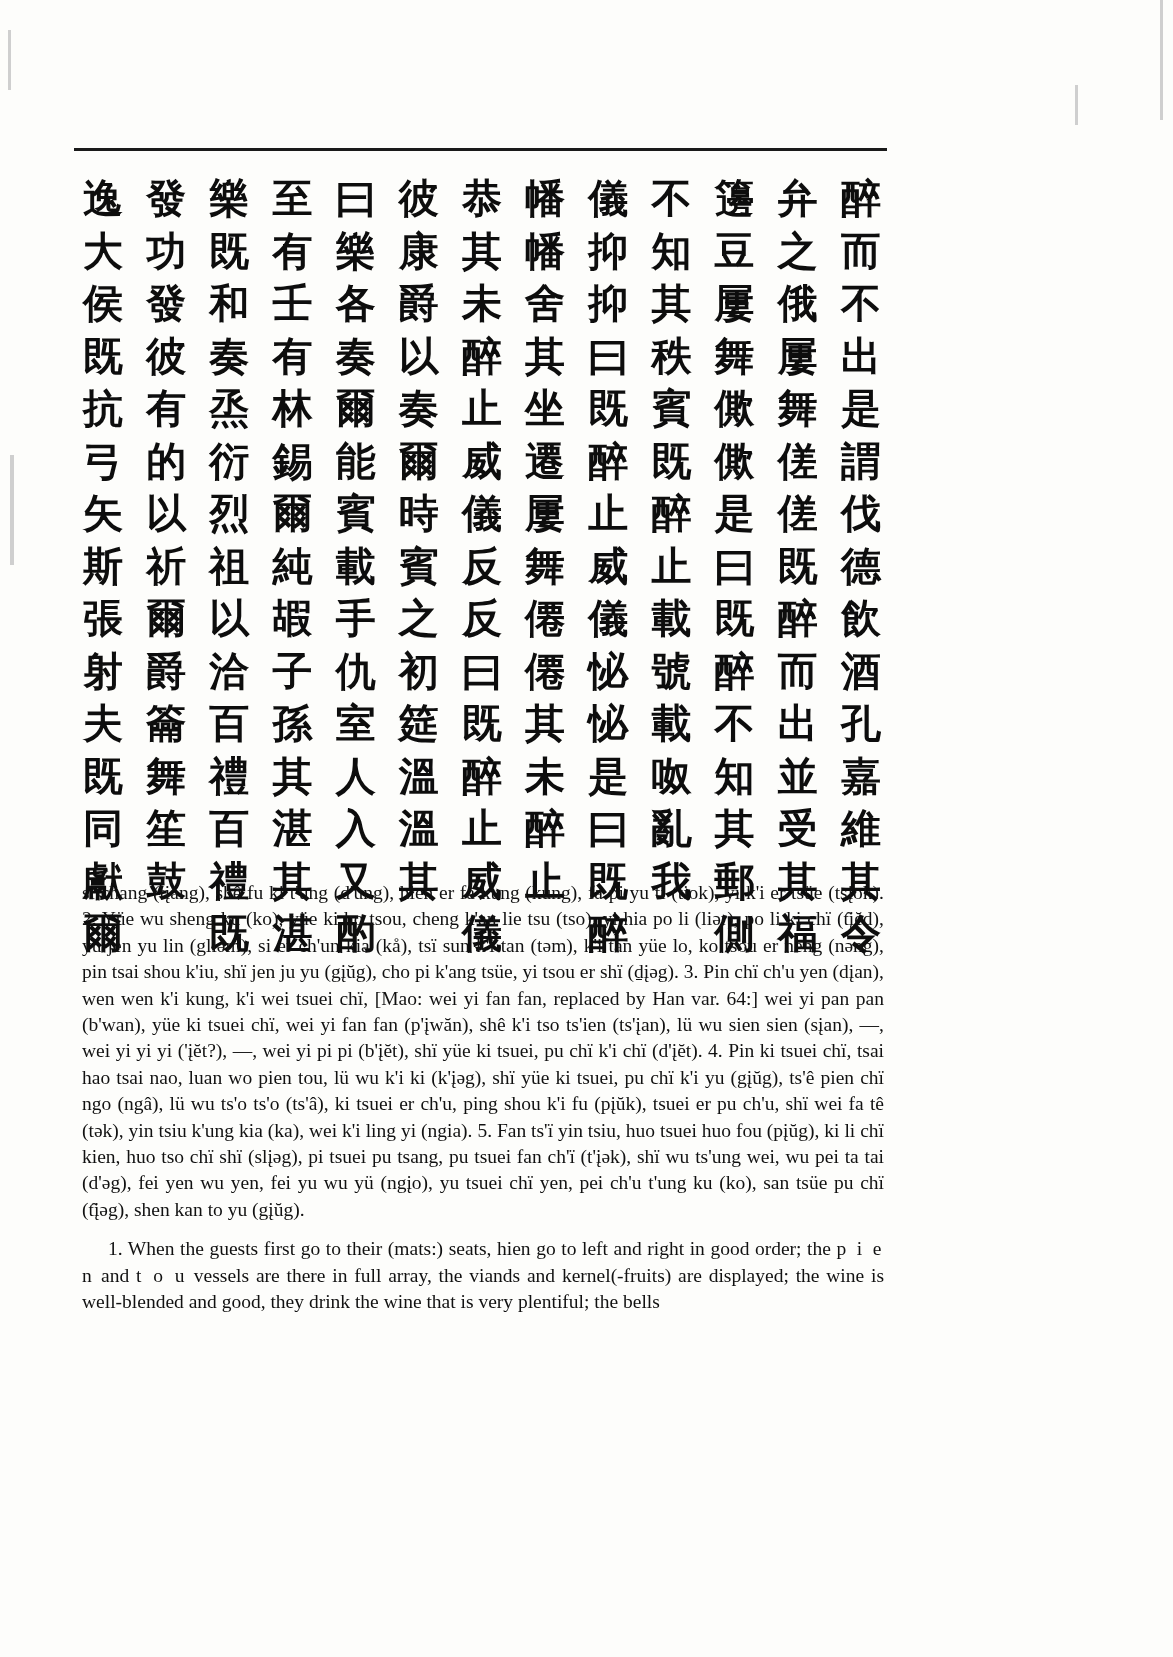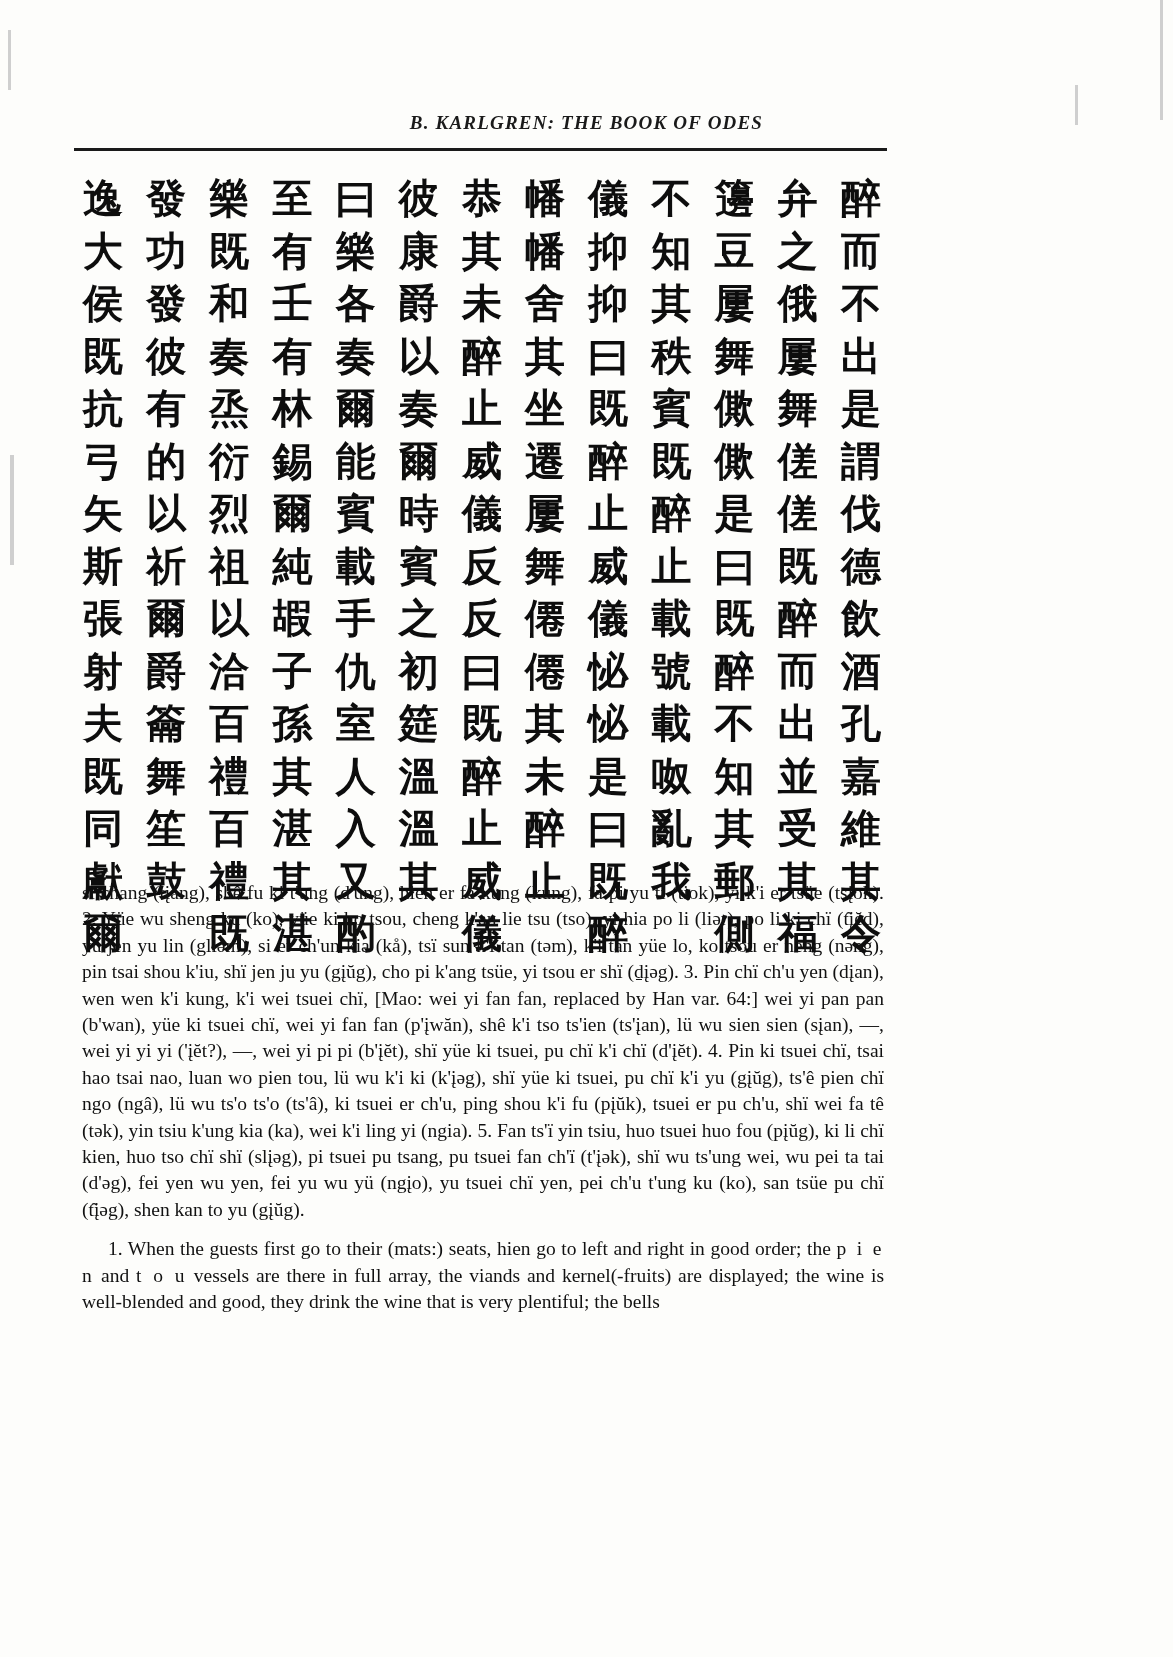--- a/index.html
+++ b/index.html
@@ -93,21 +93,20 @@
 </head>
 <body>
 
 <div class="page">
 
   <div class="edge-mark" style="left:8px; top:30px; width:3px; height:60px;"></div>
   <div class="edge-mark" style="left:10px; top:455px; width:4px; height:110px;"></div>
   <div class="edge-mark" style="left:1075px; top:85px; width:3px; height:40px;"></div>
   <div class="edge-mark" style="left:1160px; top:0px; width:3px; height:120px;"></div>
 
-  <div class="header">B. KARLGREN: THE BOOK OF ODES</div>
 
   <div class="rule"></div>
 
   <div class="cjk-block">
       <div class="cjk-col">
         <span>逸</span>
         <span>大</span>
         <span>侯</span>
         <span>既</span>
         <span>抗</span>

